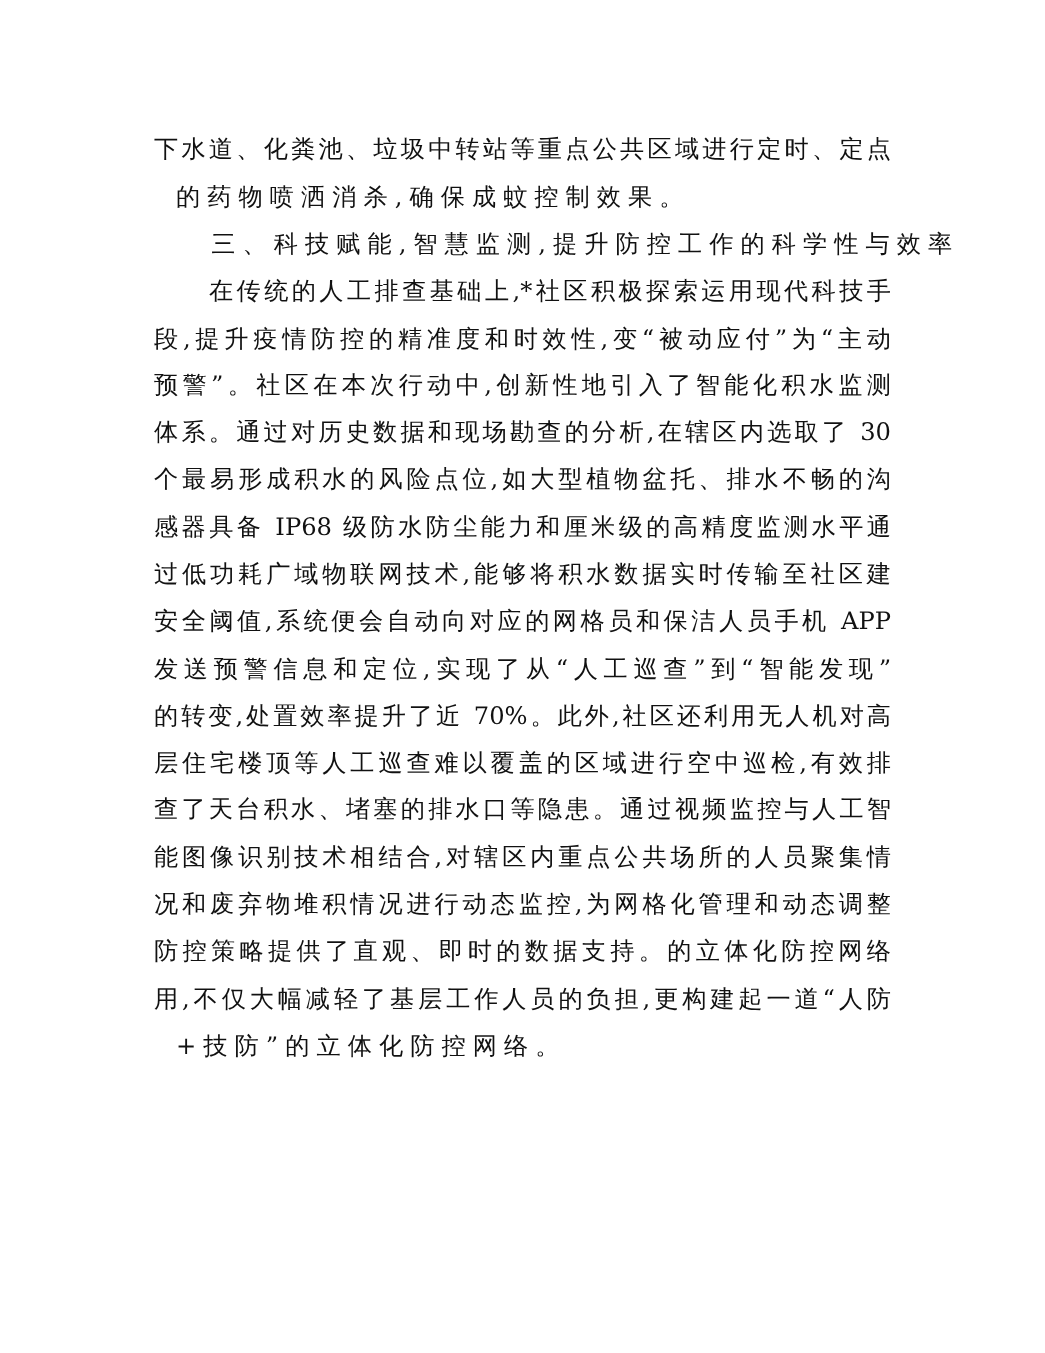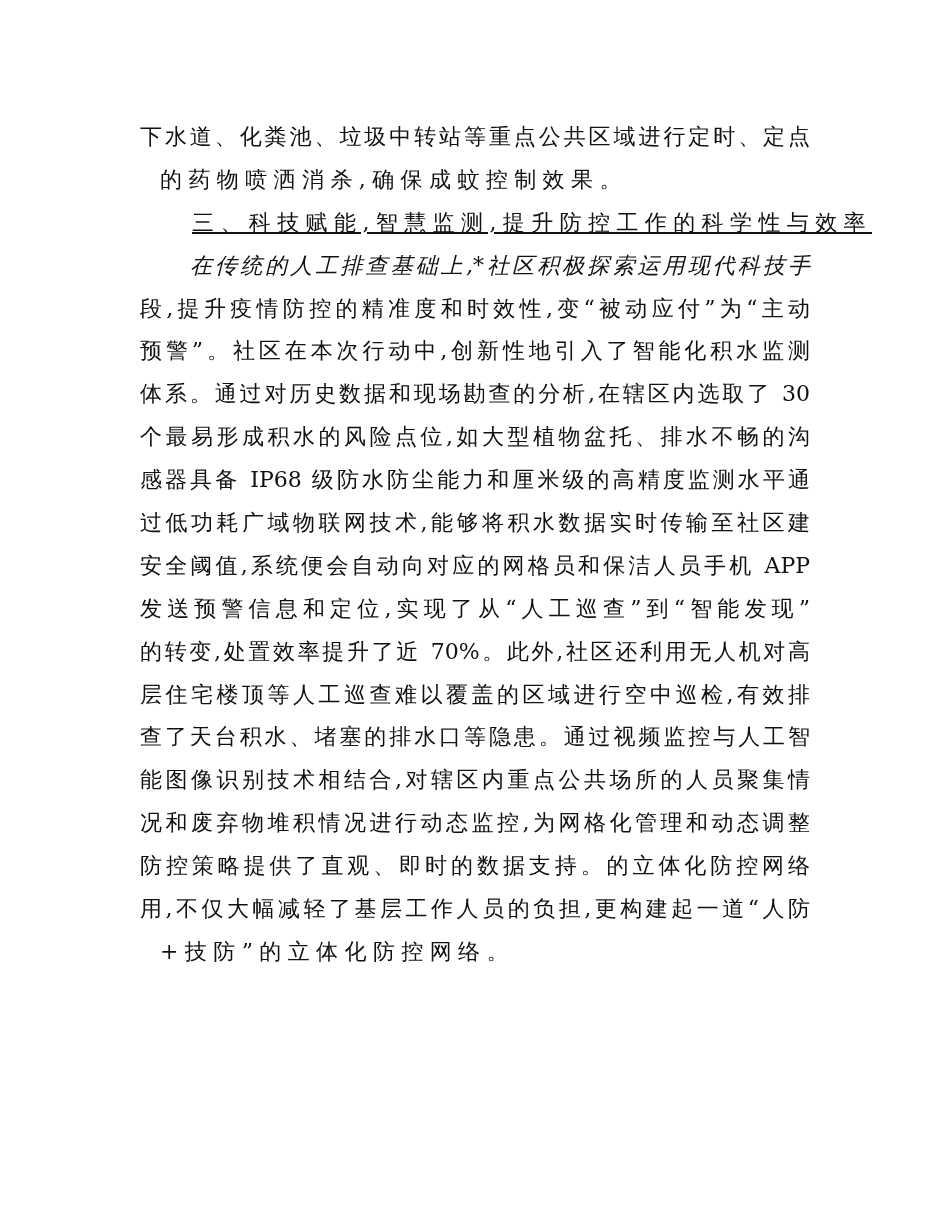--- a/index.html
+++ b/index.html
@@ -32,25 +32,23 @@
     }
     .line.last {
       text-align-last: left;
       letter-spacing: 6.4px;
       margin-left: 20px;
     }
     .line.heading {
       text-align-last: left;
       padding-left: 52px;
       letter-spacing: 6.4px;
-      text-decoration: underline;
     }
     .line.indent {
       padding-left: 50px;
-      font-style: italic;
     }
   </style>
 </head>
 <body>
 
 <div class="page">
 
   <div>
     <div class="line">下水道、化粪池、垃圾中转站等重点公共区域进行定时、定点</div>
     <div class="line last">的药物喷洒消杀,确保成蚊控制效果。</div>

